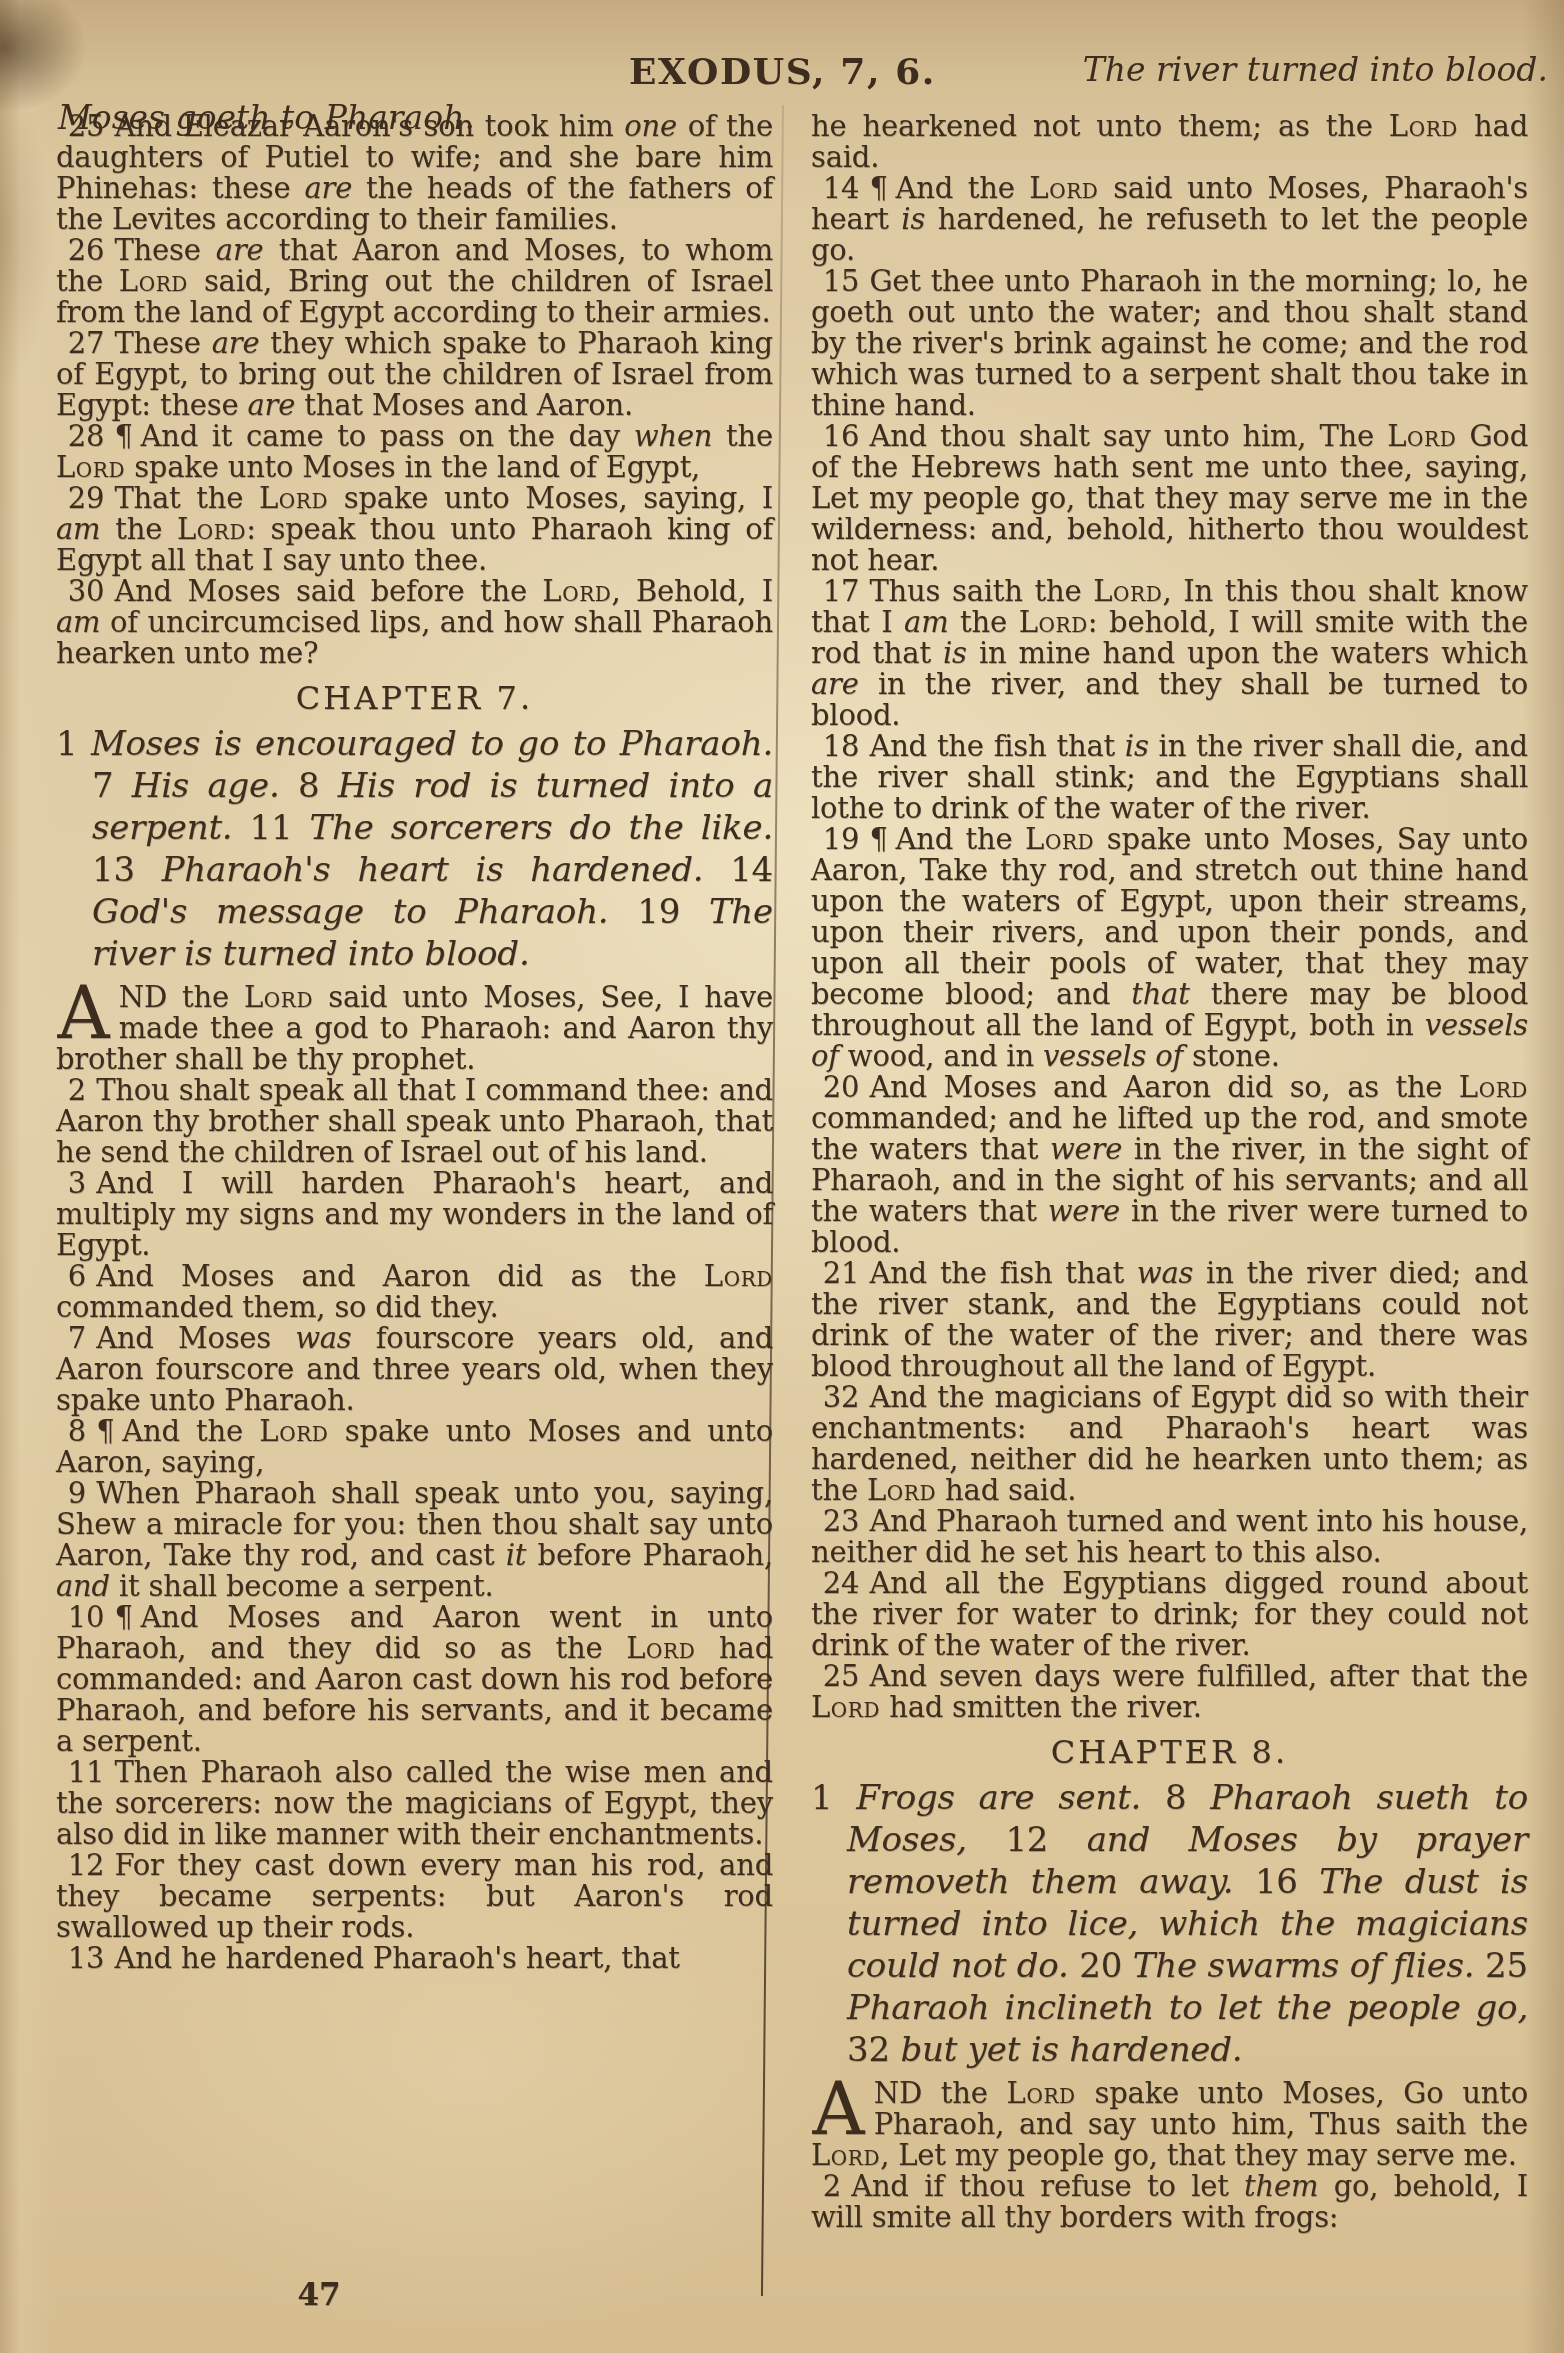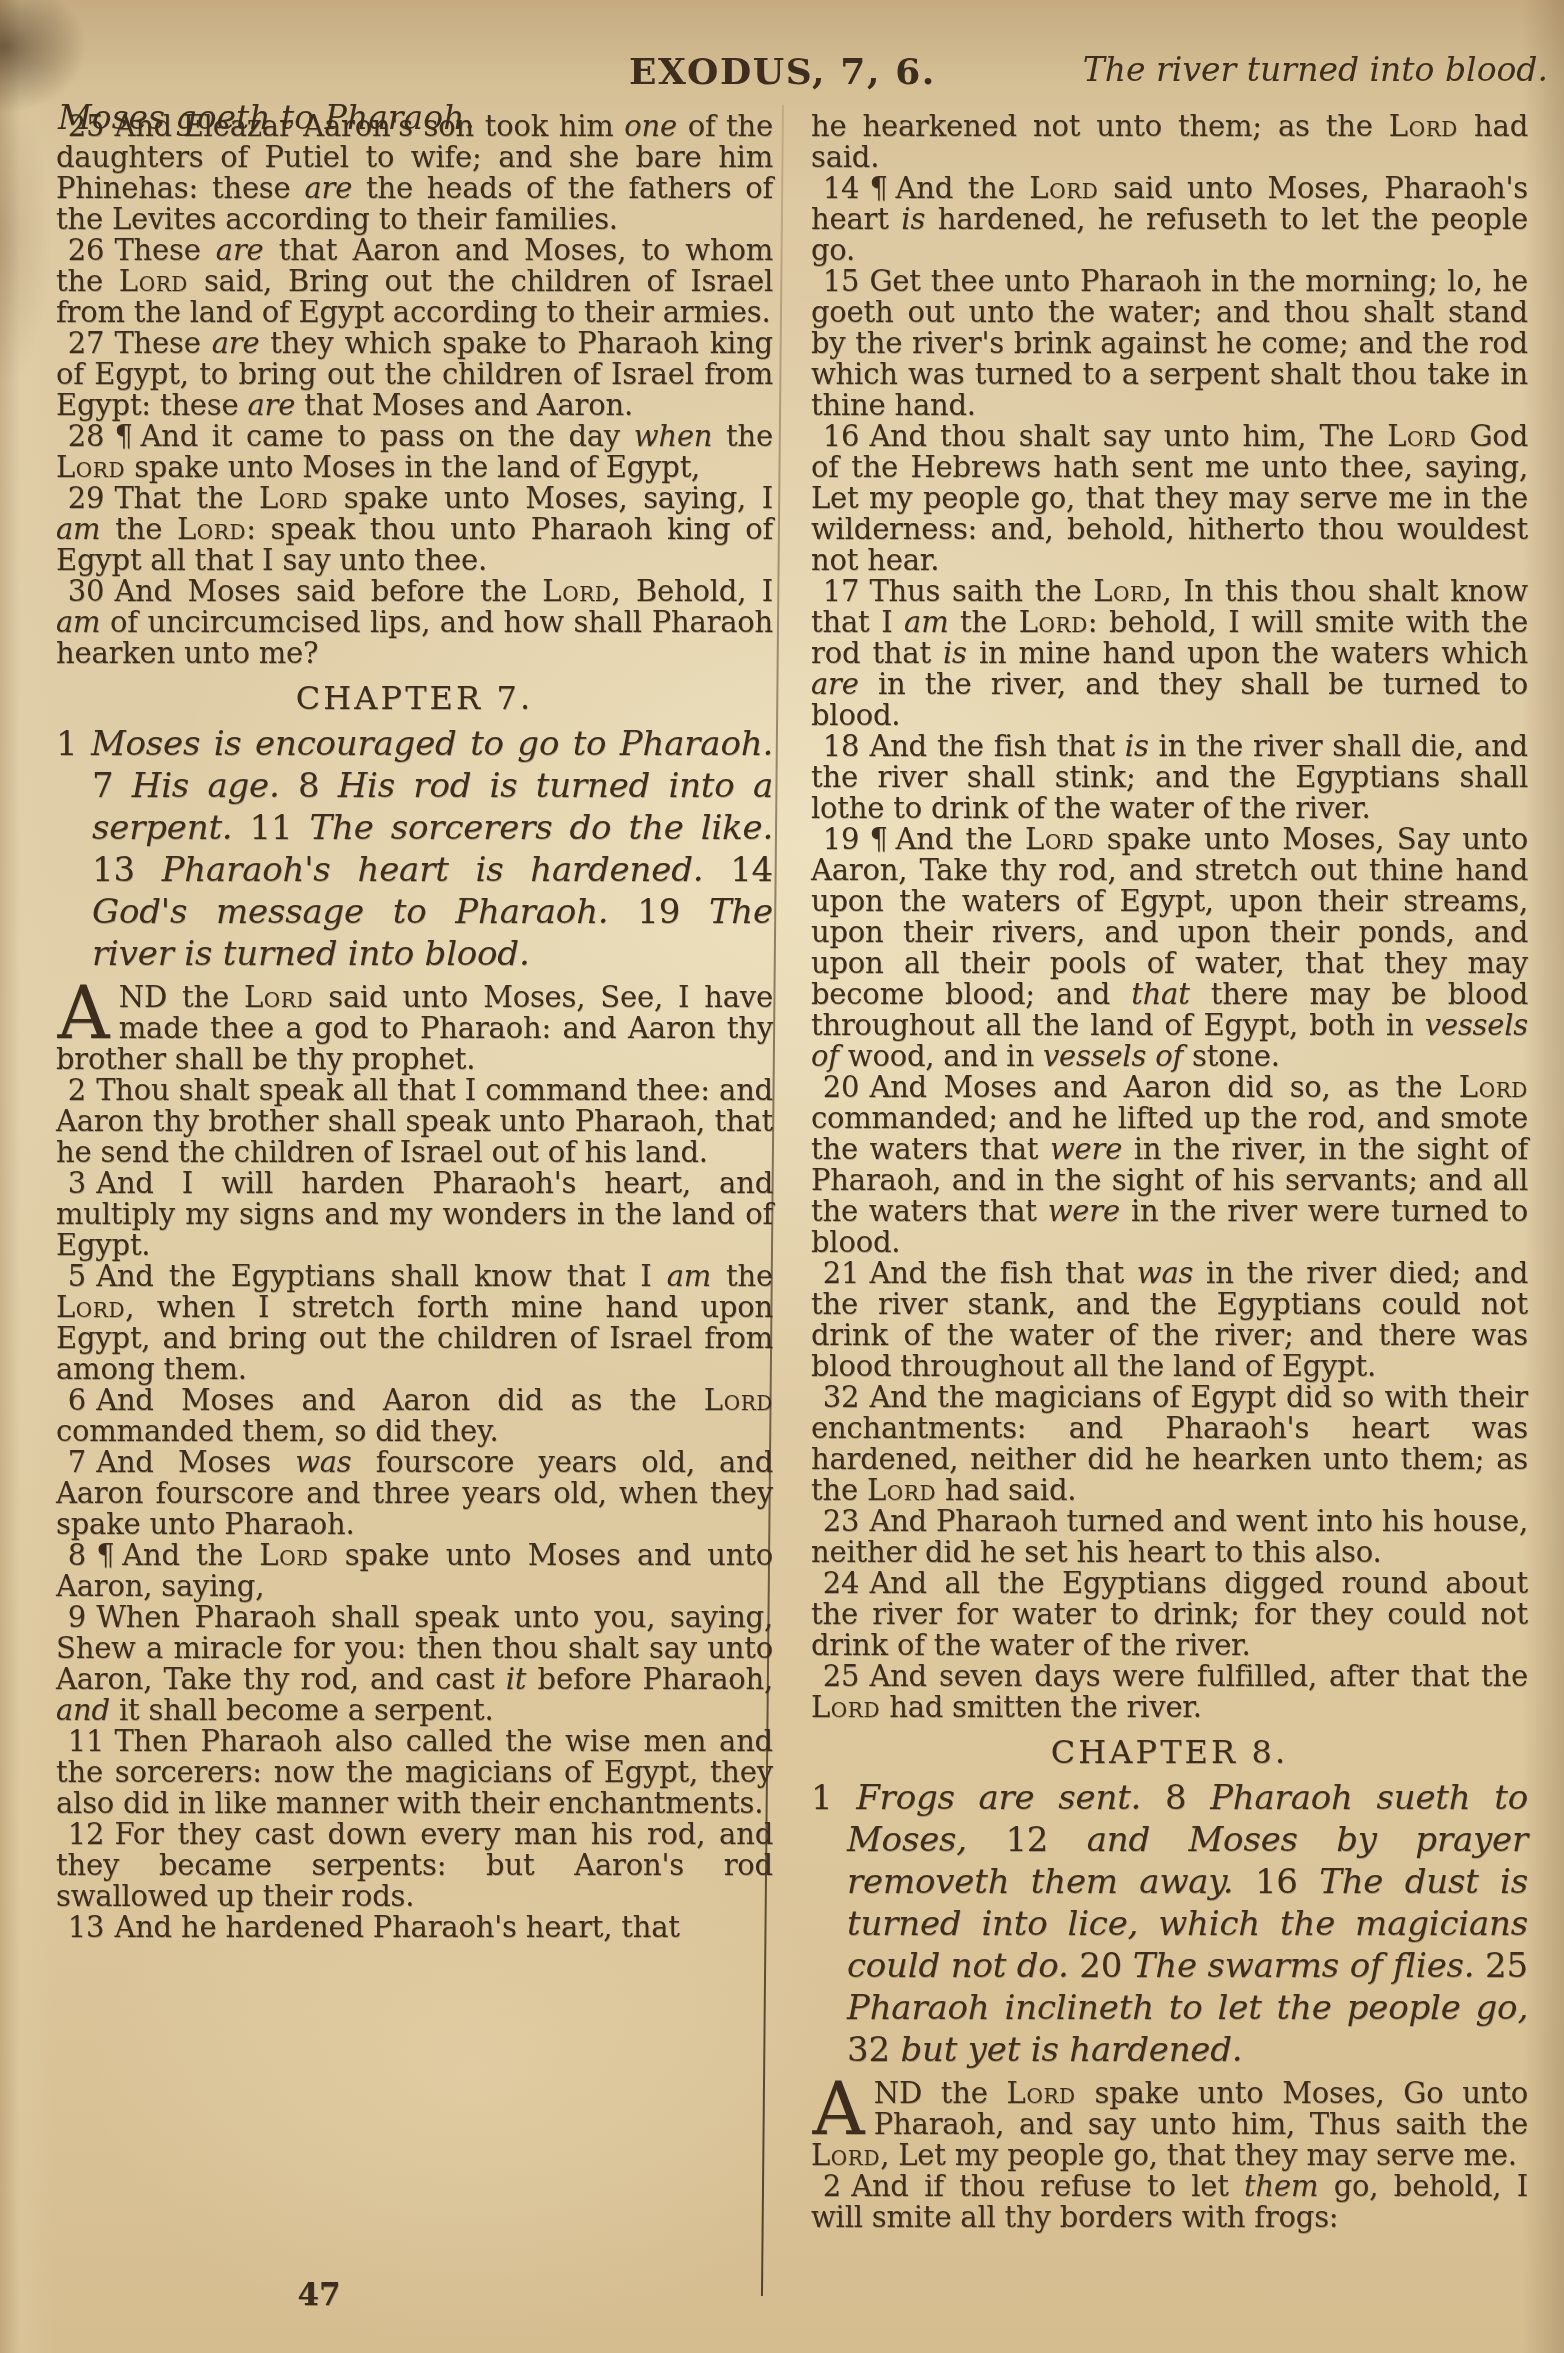--- a/index.html
+++ b/index.html
@@ -78,25 +78,25 @@
       <p class="verse"><span class="vnum">26</span>These <i>are</i> that Aaron and Moses, to whom the <span class="sc">Lord</span> said, Bring out the children of Israel from the land of Egypt according to their armies.</p>
       <p class="verse"><span class="vnum">27</span>These <i>are</i> they which spake to Pharaoh king of Egypt, to bring out the children of Israel from Egypt: these <i>are</i> that Moses and Aaron.</p>
       <p class="verse"><span class="vnum">28</span><span class="pilcrow">¶</span>And it came to pass on the day <i>when</i> the <span class="sc">Lord</span> spake unto Moses in the land of Egypt,</p>
       <p class="verse"><span class="vnum">29</span>That the <span class="sc">Lord</span> spake unto Moses, saying, I <i>am</i> the <span class="sc">Lord</span>: speak thou unto Pharaoh king of Egypt all that I say unto thee.</p>
       <p class="verse"><span class="vnum">30</span>And Moses said before the <span class="sc">Lord</span>, Behold, I <i>am</i> of uncircumcised lips, and how shall Pharaoh hearken unto me?</p>
       <h2 class="chapter">CHAPTER 7.</h2>
       <p class="summary"><span class="upright">1</span> Moses is encouraged to go to Pharaoh. <span class="upright">7</span> His age. <span class="upright">8</span> His rod is turned into a serpent. <span class="upright">11</span> The sorcerers do the like. <span class="upright">13</span> Pharaoh's heart is hardened. <span class="upright">14</span> God's message to Pharaoh. <span class="upright">19</span> The river is turned into blood.</p>
       <p class="verse dropv"><span class="drop">A</span>ND the <span class="sc">Lord</span> said unto Moses, See, I have made thee a god to Pharaoh: and Aaron thy brother shall be thy prophet.</p>
       <p class="verse"><span class="vnum">2</span>Thou shalt speak all that I command thee: and Aaron thy brother shall speak unto Pharaoh, that he send the children of Israel out of his land.</p>
       <p class="verse"><span class="vnum">3</span>And I will harden Pharaoh's heart, and multiply my signs and my wonders in the land of Egypt.</p>
-      <p class="verse"><span class="vnum">5</span>And the Egyptians shall know that I <i>am</i> the <span class="sc">Lord</span>, when I stretch forth mine hand upon Egypt, and bring out the children of Israel from among them.</p>
       <p class="verse"><span class="vnum">6</span>And Moses and Aaron did as the <span class="sc">Lord</span> commanded them, so did they.</p>
       <p class="verse"><span class="vnum">7</span>And Moses <i>was</i> fourscore years old, and Aaron fourscore and three years old, when they spake unto Pharaoh.</p>
       <p class="verse"><span class="vnum">8</span><span class="pilcrow">¶</span>And the <span class="sc">Lord</span> spake unto Moses and unto Aaron, saying,</p>
       <p class="verse"><span class="vnum">9</span>When Pharaoh shall speak unto you, saying, Shew a miracle for you: then thou shalt say unto Aaron, Take thy rod, and cast <i>it</i> before Pharaoh, <i>and</i> it shall become a serpent.</p>
+      <p class="verse"><span class="vnum">10</span><span class="pilcrow">¶</span>And Moses and Aaron went in unto Pharaoh, and they did so as the <span class="sc">Lord</span> had commanded: and Aaron cast down his rod before Pharaoh, and before his servants, and it became a serpent.</p>
       <p class="verse"><span class="vnum">11</span>Then Pharaoh also called the wise men and the sorcerers: now the magicians of Egypt, they also did in like manner with their enchantments.</p>
       <p class="verse"><span class="vnum">12</span>For they cast down every man his rod, and they became serpents: but Aaron's rod swallowed up their rods.</p>
       <p class="verse"><span class="vnum">13</span>And he hardened Pharaoh's heart, that</p>
     </div>
   <div class="col col-right" id="col-right">
       <p class="verse cont">he hearkened not unto them; as the <span class="sc">Lord</span> had said.</p>
       <p class="verse"><span class="vnum">14</span><span class="pilcrow">¶</span>And the <span class="sc">Lord</span> said unto Moses, Pharaoh's heart <i>is</i> hardened, he refuseth to let the people go.</p>
       <p class="verse"><span class="vnum">15</span>Get thee unto Pharaoh in the morning; lo, he goeth out unto the water; and thou shalt stand by the river's brink against he come; and the rod which was turned to a serpent shalt thou take in thine hand.</p>
       <p class="verse"><span class="vnum">16</span>And thou shalt say unto him, The <span class="sc">Lord</span> God of the Hebrews hath sent me unto thee, saying, Let my people go, that they may serve me in the wilderness: and, behold, hitherto thou wouldest not hear.</p>
       <p class="verse"><span class="vnum">17</span>Thus saith the <span class="sc">Lord</span>, In this thou shalt know that I <i>am</i> the <span class="sc">Lord</span>: behold, I will smite with the rod that <i>is</i> in mine hand upon the waters which <i>are</i> in the river, and they shall be turned to blood.</p>

